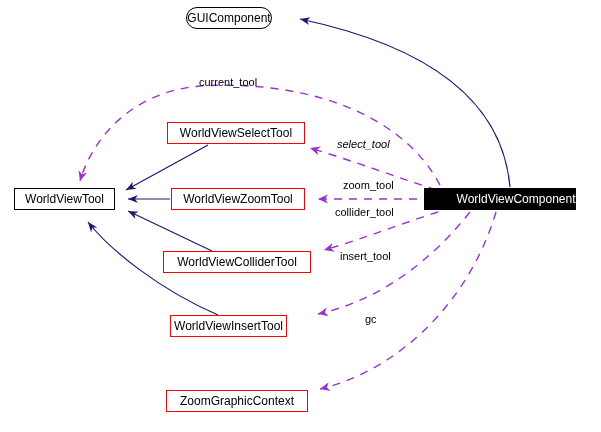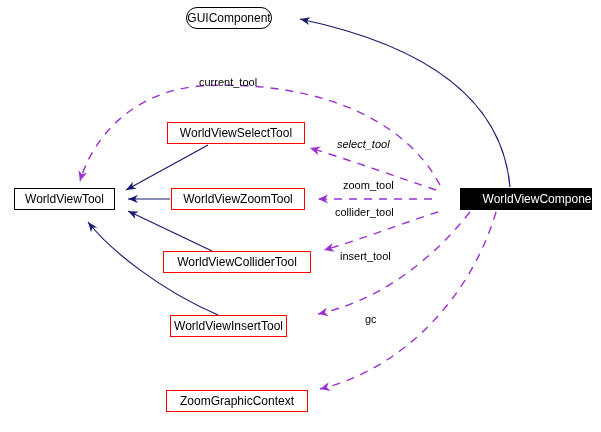--- a/index.html
+++ b/index.html
@@ -119,21 +119,21 @@
   </div>
 
   <div class="node red" style="left:170px; top:315px; width:117px;">
     <span class="node-label">WorldViewInsertTool</span>
   </div>
 
   <div class="node red" style="left:166px; top:390px; width:142px;">
     <span class="node-label">ZoomGraphicContext</span>
   </div>
 
-  <div class="node current" style="left:460px; top:188px; width:132px;padding-left:32px;">
+  <div class="node current" style="left:424px; top:188px; width:152px;padding-left:32px;">
     <span class="node-label">WorldViewComponent</span>
   </div>
 
   <div class="edge-label" style="left:199px; top:76px;">current_tool</div>
 
   <div class="edge-label" style="left:337px; top:138px;font-style:italic;">select_tool</div>
 
   <div class="edge-label" style="left:343px; top:179px;">zoom_tool</div>
 
   <div class="edge-label" style="left:335px; top:206px;">collider_tool</div>

